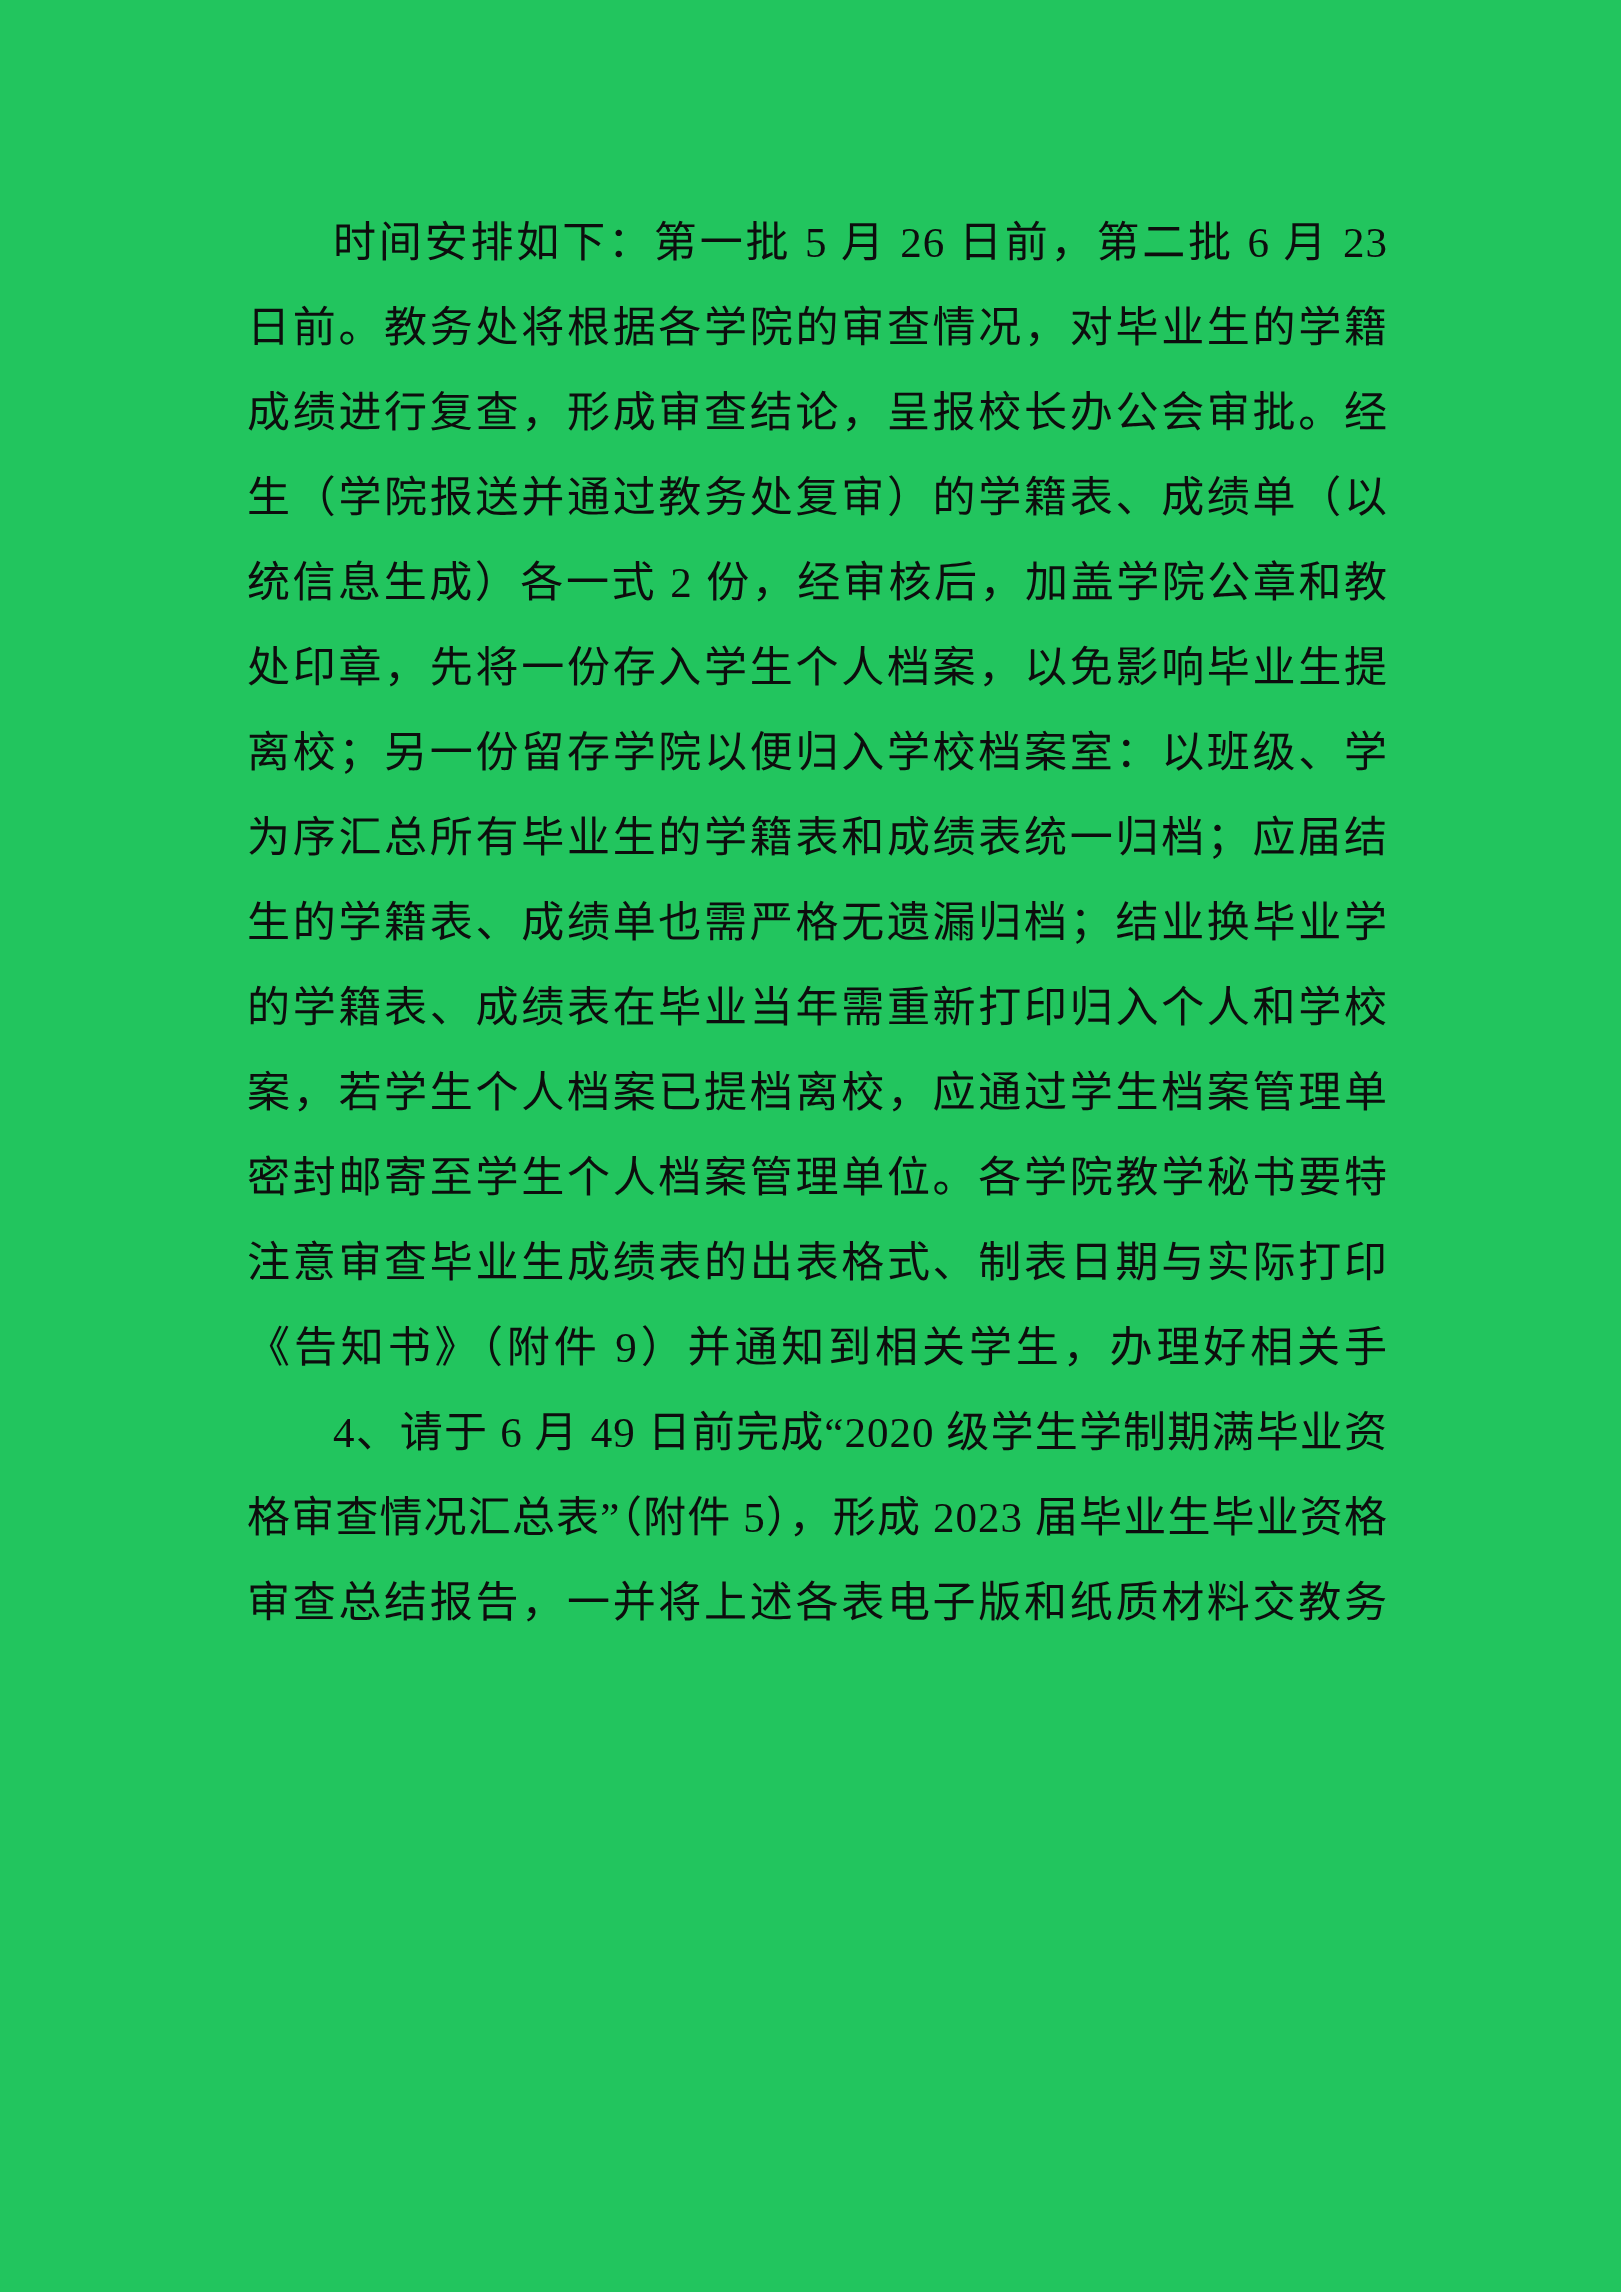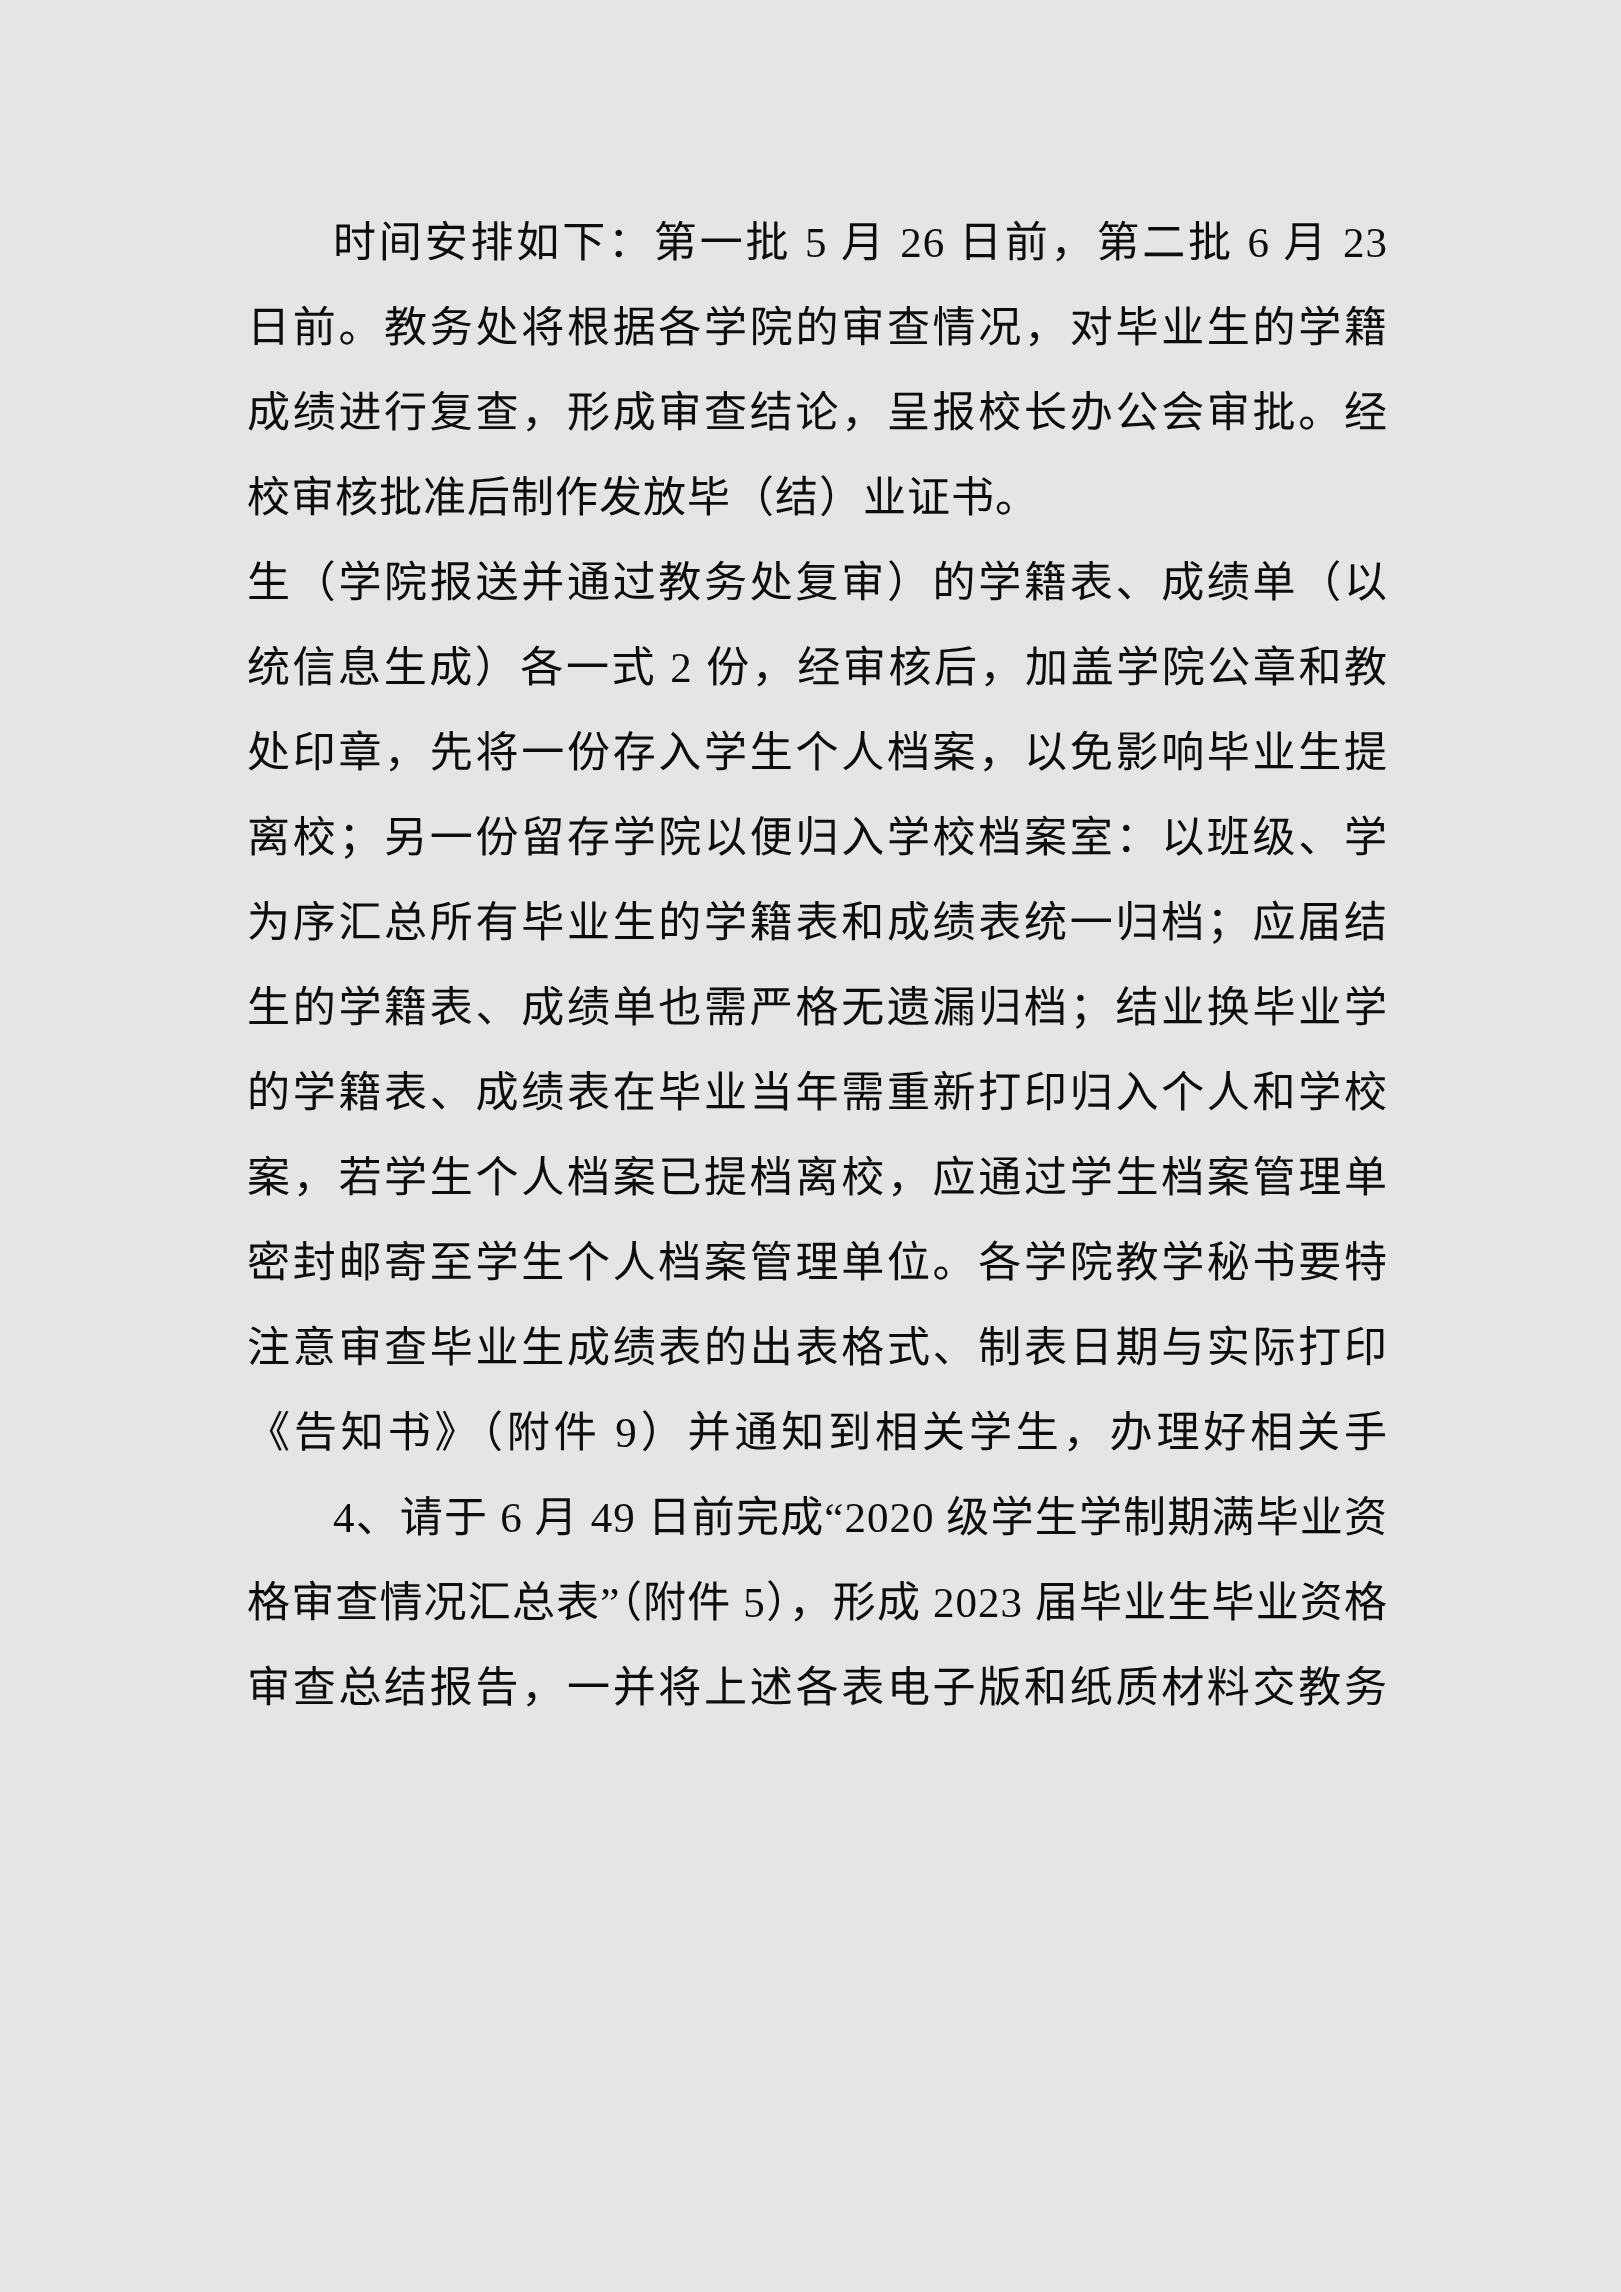--- a/index.html
+++ b/index.html
@@ -4,21 +4,21 @@
 <style>
   html, body {
     margin: 0;
     padding: 0;
     background: #ffffff;
   }
   .page {
     position: relative;
     width: 1621px;
     height: 2293px;
-    background: #e5e5e5;
+    background: #22c55e;
     overflow: hidden;
     font-family: "Liberation Serif", "DejaVu Serif", serif;
   }
   .text-block {
     position: absolute;
     left: 247px;
     top: 200px;
     width: 1141px;
   }
   .text-line {
@@ -40,21 +40,20 @@
   }
 </style>
 </head>
 <body>
 
 <div class="page">
   <div class="text-block" style="color: rgb(13, 13, 13);">
       <div class="text-line indent">时间安排如下：第一批 5 月 26 日前，第二批 6 月 23</div>
       <div class="text-line">日前。教务处将根据各学院的审查情况，对毕业生的学籍及</div>
       <div class="text-line">成绩进行复查，形成审查结论，呈报校长办公会审批。经学</div>
-      <div class="text-line para-end">校审核批准后制作发放毕（结）业证书。</div>
       <div class="text-line">生（学院报送并通过教务处复审）的学籍表、成绩单（以系</div>
       <div class="text-line">统信息生成）各一式 2 份，经审核后，加盖学院公章和教务</div>
       <div class="text-line">处印章，先将一份存入学生个人档案，以免影响毕业生提档</div>
       <div class="text-line">离校；另一份留存学院以便归入学校档案室：以班级、学号</div>
       <div class="text-line">为序汇总所有毕业生的学籍表和成绩表统一归档；应届结业</div>
       <div class="text-line">生的学籍表、成绩单也需严格无遗漏归档；结业换毕业学生</div>
       <div class="text-line">的学籍表、成绩表在毕业当年需重新打印归入个人和学校档</div>
       <div class="text-line">案，若学生个人档案已提档离校，应通过学生档案管理单位</div>
       <div class="text-line">密封邮寄至学生个人档案管理单位。各学院教学秘书要特别</div>
       <div class="text-line">注意审查毕业生成绩表的出表格式、制表日期与实际打印日</div>

